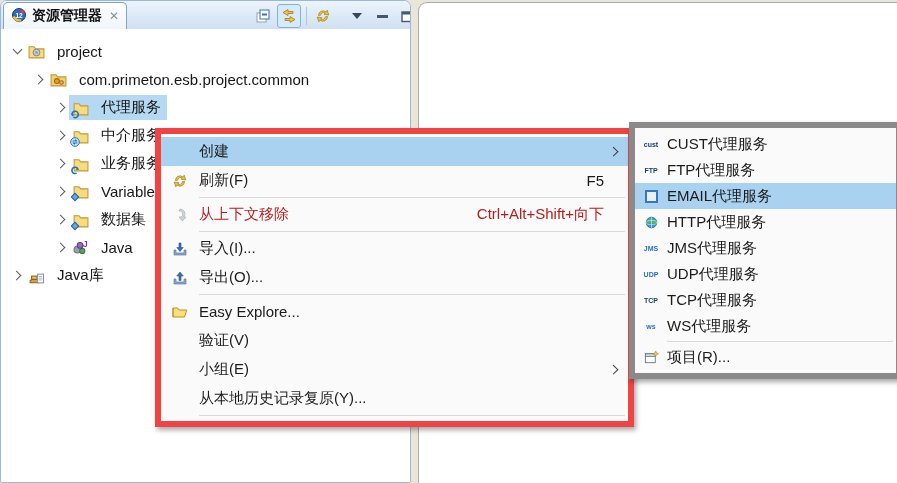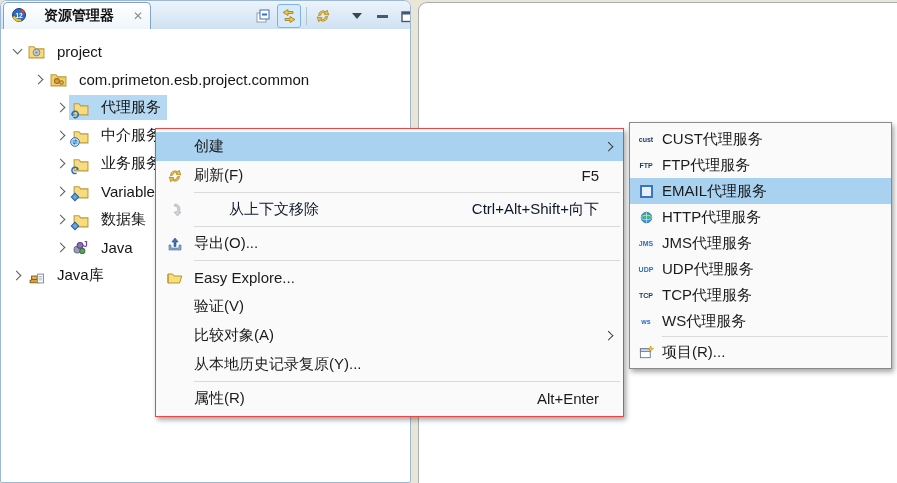--- a/index.html
+++ b/index.html
@@ -8,21 +8,21 @@
 
   
   #editor-area{position:absolute;left:418px;top:2px;right:0;bottom:0;background:#fff;
     border-left:1px solid #a8adb3;border-top:1px solid #a8adb3;border-top-left-radius:9px;}
 
   
   #explorer{position:absolute;left:0;top:0;width:409px;height:481px;background:#fff;
     border:1px solid #9db8d4;border-radius:7px 7px 2px 2px;overflow:hidden;}
   #view-header{position:absolute;left:0;top:0;right:0;height:28px;
     background:linear-gradient(#ecf4fc,#cfe1f2);}
-  #view-tab{position:absolute;left:2px;top:1px;height:26px;display:flex;align-items:center;gap:17px;
+  #view-tab{position:absolute;left:2px;top:1px;height:26px;display:flex;align-items:center;gap:5px;
     padding:0 7px;background:linear-gradient(#ffffff,#eef5fb);border:1px solid #83a4c6;border-bottom:none;
     border-radius:5px 5px 0 0;font-size:14px;font-weight:600;color:#111;}
   #view-tab .close{color:#8a8f96;font-size:12px;font-weight:700;margin-left:2px;cursor:default;}
   #view-toolbar{position:absolute;left:251px;top:3px;display:flex;align-items:center;gap:3px;}
   .tbtn{width:22px;height:22px;display:flex;align-items:center;justify-content:center;border-radius:3px;}
   .tbtn.pressed{background:#d7eafb;border:1px solid #7fb2e0;}
   .tb-sep{width:1px;height:18px;background:#b3c3d3;margin:0 2px;}
   .tri-down{width:0;height:0;border-left:5px solid transparent;border-right:5px solid transparent;border-top:6px solid #3c4650;}
   .min-bar{width:11px;height:3px;background:#45586c;}
 
@@ -34,31 +34,31 @@
   .chev.collapsed{transform:rotate(-45deg);margin-left:-2px;}
   .chev.expanded{transform:rotate(45deg);margin-top:-3px;}
   .rowc{display:flex;align-items:flex-end;gap:12px;padding:3px 6px 3px 3px;}
   .rowc.sel{background:#b5d9f2;}
   .ticon{width:17px;height:17px;position:relative;display:inline-block;flex:0 0 17px;}
   .ticon svg.base{position:absolute;left:0;top:0;}
   .ticon svg.badge{position:absolute;left:-2px;bottom:-2px;}
   .ticon svg.badge-c{position:absolute;left:4px;top:5px;}
 
   
-  .menu{position:absolute;background:#fafafa;border:1px solid #ef4444;box-shadow:2px 3px 5px rgba(0,0,0,.35);
+  .menu{position:absolute;background:#fafafa;border:6px solid #ef4444;box-shadow:2px 3px 5px rgba(0,0,0,.35);
     padding:3px 0;font-size:15px;z-index:20;}
   #menu-main{left:155px;top:128px;width:467px;}
   #menu-sub{left:629px;top:122px;width:261px;border-color:#8a8a8a;z-index:30;}
   .mi{height:29px;display:flex;align-items:center;position:relative;color:#1b1b1b;padding-right:10px;}
   #menu-sub .mi{height:26px;}
   .mi .ic{width:38px;flex:0 0 38px;display:flex;align-items:center;justify-content:center;}
   #menu-sub .ic{width:32px;flex:0 0 32px;}
   .mi .acc{margin-left:auto;padding-right:14px;white-space:nowrap;}
   .mi.hl{background:#a9d2f1;}
-  .mi.dis{color:#0f172a;gap:35px;}
+  .mi.dis{color:#b91c1c;}
   .sub-arrow{position:absolute;right:11px;top:50%;width:6px;height:6px;
     border-right:1.6px solid #333;border-bottom:1.6px solid #333;transform:translateY(-55%) rotate(-45deg);}
   .msep{height:1px;background:#d9d9d9;margin:2px 3px 2px 38px;}
   #menu-sub .msep{margin-left:32px;}
   .tic{font-size:7px;font-weight:700;color:#1b3d63;line-height:1;}
   .tic.blue{color:#2b6fc2;}
   .email-ic{width:9px;height:9px;border:2px solid #3d74b8;background:#e8f1fb;display:inline-block;}
 </style>
 </head>
 <body>
@@ -306,20 +306,29 @@
         <svg width="16" height="16" viewBox="0 0 16 16">
             <path d="M8 2 A5 5 0 0 1 12 10 L14 10 10.5 14 7 10 9 10 A3.2 3.2 0 0 0 7 4 Z" fill="#cdd2d8" stroke="#aab2ba" stroke-width="0.7"></path>
           </svg>
       </span>
       <span class="lbl">从上下文移除</span>
       <span class="acc">Ctrl+Alt+Shift+向下</span>
     </div>
 
     <div class="msep"></div>
 
+    <div class="mi">
+      <span class="ic">
+        <svg width="16" height="16" viewBox="0 0 16 16">
+            <path d="M2 9 V14 H14 V9 H12 V12 H4 V9 Z" fill="#8fa9cc" stroke="#4a6b9a" stroke-width="0.6"></path>
+            <path d="M7 2 V6.5 H4.8 L8 10.5 11.2 6.5 H9 V2 Z" fill="#3f6fb5" stroke="#2a4d85" stroke-width="0.6"></path>
+          </svg>
+      </span>
+      <span class="lbl">导入(I)...</span>
+    </div>
 
     <div class="mi">
       <span class="ic">
         <svg width="16" height="16" viewBox="0 0 16 16">
             <path d="M2 9 V14 H14 V9 H12 V12 H4 V9 Z" fill="#8fa9cc" stroke="#4a6b9a" stroke-width="0.6"></path>
             <path d="M7 10.5 V6 H4.8 L8 2 11.2 6 H9 V10.5 Z" fill="#3f6fb5" stroke="#2a4d85" stroke-width="0.6"></path>
           </svg>
       </span>
       <span class="lbl">导出(O)...</span>
     </div>
@@ -334,39 +343,34 @@
           </svg>
       </span>
       <span class="lbl">Easy Explore...</span>
     </div>
 
     <div class="mi">
       <span class="ic"></span>
       <span class="lbl">验证(V)</span>
     </div>
 
-
     <div class="mi">
       <span class="ic"></span>
-      <span class="lbl">比较对象(A)</span>
+      <span class="lbl">小组(E)</span>
       <span class="sub-arrow"></span>
     </div>
+
 
     <div class="mi">
       <span class="ic"></span>
       <span class="lbl">从本地历史记录复原(Y)...</span>
     </div>
 
     <div class="msep"></div>
 
-    <div class="mi">
-      <span class="ic"></span>
-      <span class="lbl">属性(R)</span>
-      <span class="acc">Alt+Enter</span>
-    </div>
 
   </div>
 
   <div id="menu-sub" class="menu">
 
     <div class="mi">
       <span class="ic">
           <span class="tic">cust</span>
         </span>
       <span class="lbl">CUST代理服务</span>

